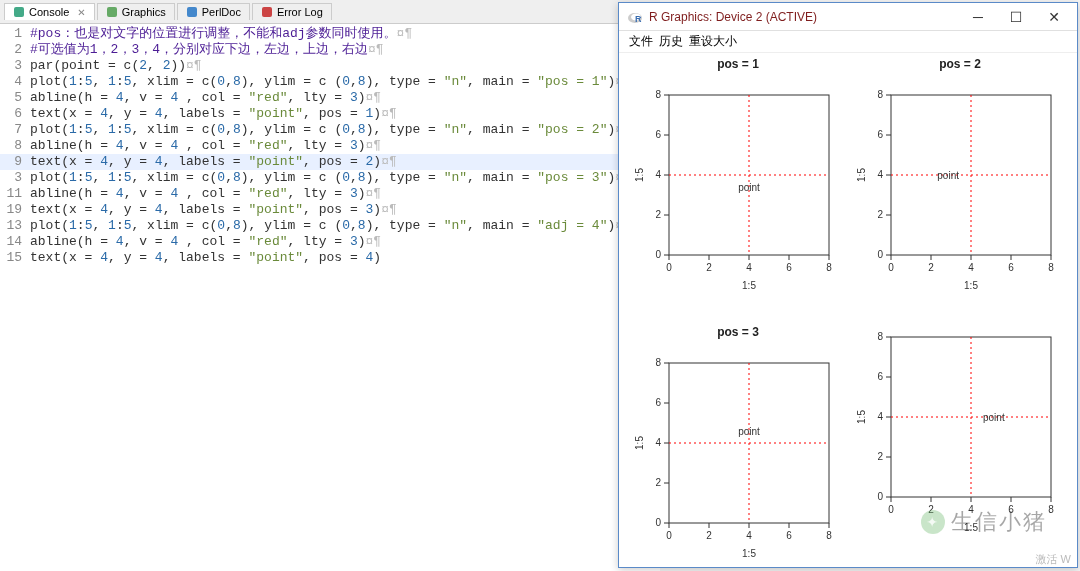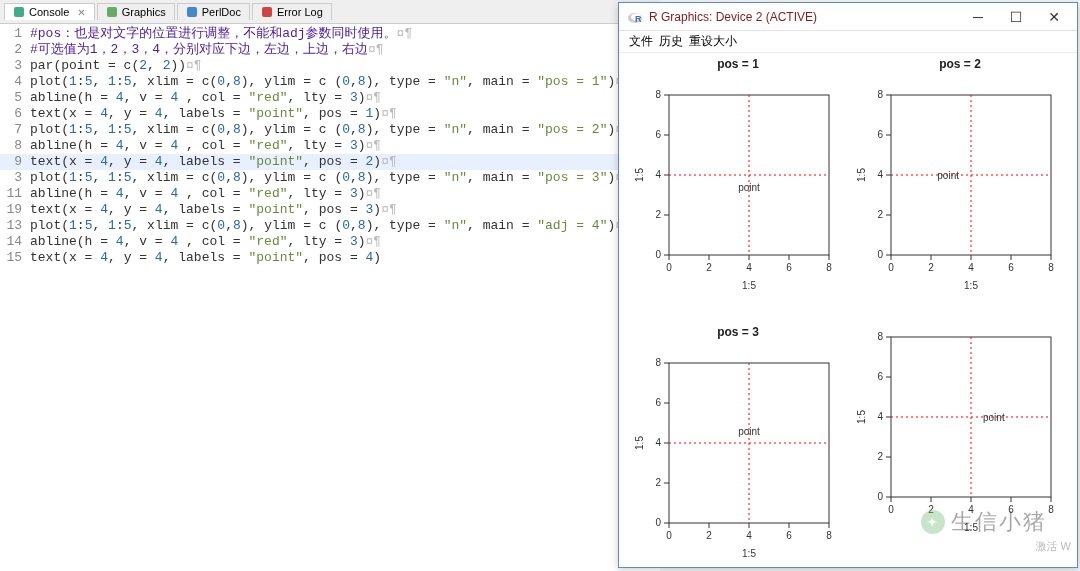--- a/index.html
+++ b/index.html
@@ -26,21 +26,21 @@
 .gw-title-text { flex: 1; font-size: 12px; color: #7f1d1d; }
 .gw-btns { display: flex; gap: 8px; }
 .gw-btn { width: 30px; height: 22px; display: flex; align-items: center; justify-content: center; color: #333; font-size: 14px; }
 .gw-menu { height: 22px; display: flex; align-items: center; gap: 6px; padding: 0 10px; font-size: 12px; border-bottom: 1px solid #eee; }
 .plot-area { position: relative; width: 100%; height: calc(100% - 50px); }
 .plot-cell { position: absolute; }
 .plot-title { font-size: 12px; font-weight: bold; text-align: center; color: #222; }
 svg.axis text { font-size: 10px; fill: #333; }
 .watermark { position: absolute; right: 30px; bottom: 30px; font-size: 22px; color: rgba(0,0,0,.35); display:flex; align-items:center; gap:6px; letter-spacing:2px;}
 .wm-icon { width: 24px; height: 24px; border-radius: 50%; background: rgba(100,180,100,.35); display:flex; align-items:center; justify-content:center; font-size:14px; color:rgba(255,255,255,.8);}
-.activate { position: absolute; right: 6px; bottom: 13px; font-size: 11px; color: #bbb; }
+.activate { position: absolute; right: 6px; bottom: 0; font-size: 11px; color: #bbb; }
 </style>
 </head>
 <body>
 
 <div class="editor-pane">
   <div class="tabs" id="tabs">
       <div class="tab">
         <span class="tab-icon">
           <svg width="12" height="12">
             <rect x="1" y="1" width="10" height="10" rx="2" fill="#4a8"></rect>

